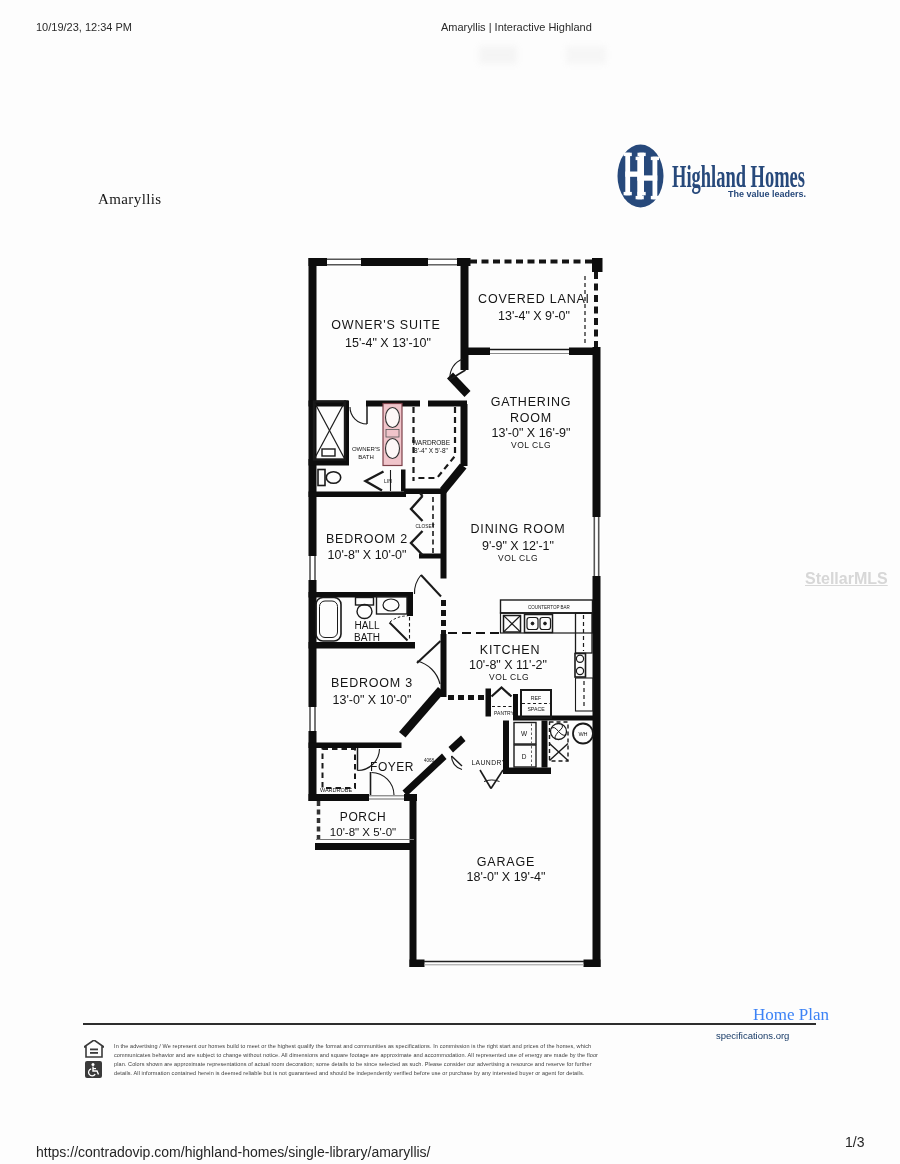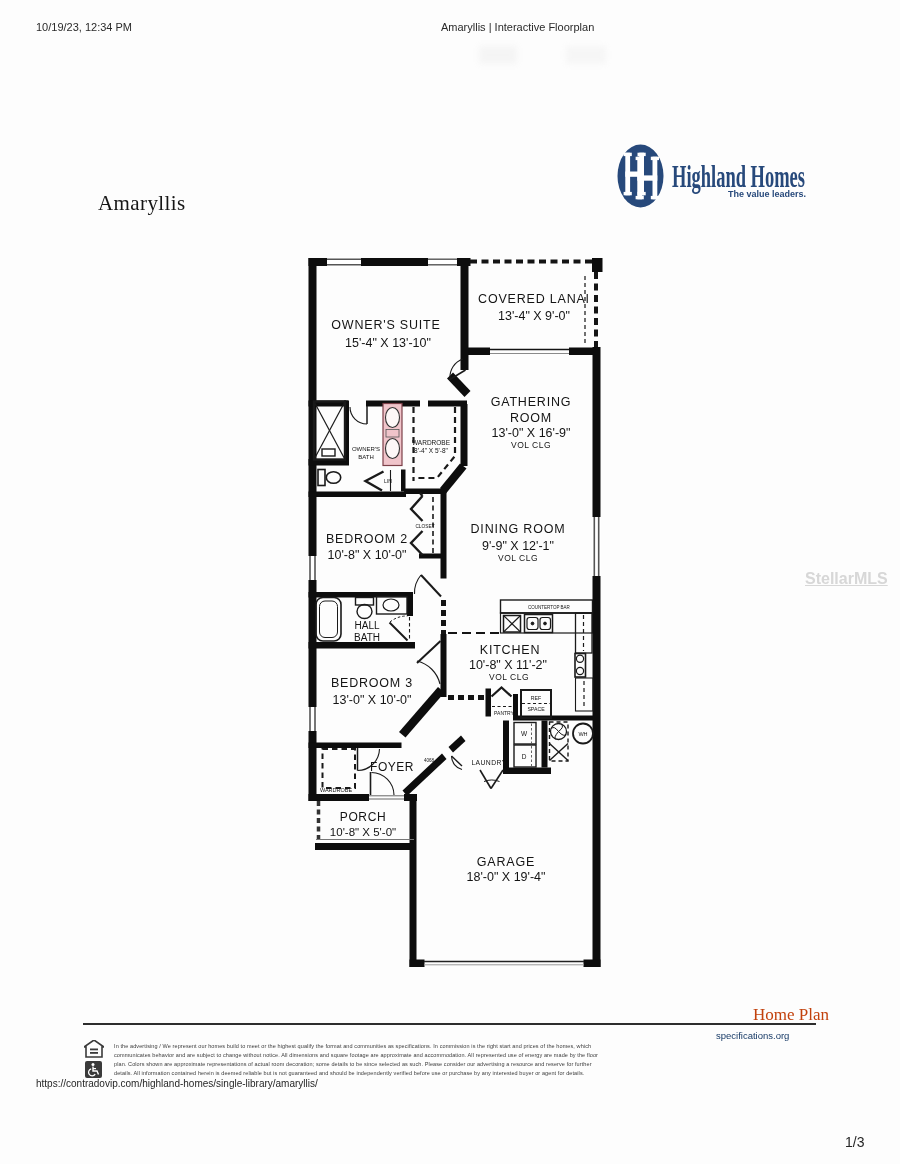--- a/index.html
+++ b/index.html
@@ -6,26 +6,26 @@
   #page{position:relative;width:900px;height:1164px;background:#fdfdfd;overflow:hidden;
         font-family:"Liberation Sans",sans-serif;}
   .abs{position:absolute;white-space:nowrap;}
 </style>
 </head>
 <body>
 <div id="page">
 
   <div class="abs" style="left:36px;top:21px;font-size:11px;color:#2a2a2a;">10/19/23, 12:34 PM</div>
 
-  <div class="abs" style="left:441px;top:21px;font-size:11px;color:#2a2a2a;">Amaryllis | Interactive Floorplan</div>
+  <div class="abs" style="left:441px;top:21px;font-size:11px;color:#2a2a2a;">Amaryllis | Interactive Highland</div>
 
   <div class="abs" style="left:479px;top:46px;width:38px;height:18px;background:#bbb;opacity:.12;filter:blur(3px);"></div>
   <div class="abs" style="left:566px;top:46px;width:40px;height:18px;background:#bbb;opacity:.10;filter:blur(3px);"></div>
 
-  <div class="abs" style="left:98px;top:191px;font-family:'Liberation Serif',serif;font-size:21px;color:#161616;letter-spacing:.4px;text-align:center;">Amaryllis</div>
+  <div class="abs" style="left:98px;top:191px;font-family:'Liberation Serif',serif;font-size:15px;color:#161616;letter-spacing:.4px;text-align:center;">Amaryllis</div>
 
   <div class="abs" style="left:615px;top:143px;width:200px;height:70px;text-decoration:underline;">
     <svg width="200" height="70" viewBox="0 0 200 70">
 
       <ellipse cx="25.5" cy="33" rx="23" ry="31.5" fill="#27497b"></ellipse>
 
       <g fill="#fff">
         <rect x="10.3" y="9.7" width="4.8" height="42.6"></rect>
         <rect x="24.2" y="9.7" width="4.8" height="42.6"></rect>
         <rect x="10.3" y="28.5" width="18.7" height="5.3"></rect>
@@ -361,21 +361,21 @@
     <text x="583" y="736" font-size="5.5">WH</text>
 
     <text x="549" y="608.5" font-size="4.5">COUNTERTOP BAR</text>
 
     <text x="429" y="762" font-size="4.5">4068</text>
   </g>
   </svg>
 
   <div class="abs" style="left:805px;top:570px;font-size:16px;font-weight:bold;color:rgba(198,198,198,.7);text-decoration:underline;">StellarMLS</div>
 
-  <div class="abs" style="left:753px;top:1005px;font-family:'Liberation Serif',serif;font-size:17px;color:#c2410c;">Home Plan</div>
+  <div class="abs" style="left:753px;top:1005px;font-family:'Liberation Serif',serif;font-size:17px;color:#3b82f6;">Home Plan</div>
 
   <div class="abs" style="left:83px;top:1023px;width:733px;height:2px;background:#2d2d2d;"></div>
 
   <div class="abs" style="left:716px;top:1030px;font-size:9.5px;color:#173a66;">specifications.org</div>
 
   <div class="abs" style="left:84px;top:1040px;width:20px;height:18px;">
     <svg width="20" height="18" viewBox="0 0 20 18">
       <path d="M10 0 L20 7 L18 7 L18 17 L2 17 L2 7 L0 7 Z" fill="none" stroke="#3a3a3a" stroke-width="1.6"></path>
       <rect x="6" y="8.5" width="8" height="1.8" fill="#3a3a3a"></rect>
       <rect x="6" y="12" width="8" height="1.8" fill="#3a3a3a"></rect>
@@ -388,16 +388,16 @@
     <circle cx="8" cy="3.6" r="1.5" fill="#fff"></circle>
     <path d="M 8,5.5 L 8,10 L 12,10 L 13.5,13.5" stroke="#fff" stroke-width="1.4" fill="none"></path>
     <path d="M 8,7.6 L 11,7.6" stroke="#fff" stroke-width="1.2"></path>
     <path d="M 10.2,13.2 A 3.6,3.6 0 1 1 6.2,7.8" stroke="#fff" stroke-width="1.3" fill="none"></path>
     </svg></div>
 
   <div class="abs" style="left:114px;top:1042px;width:497px;font-size:5.5px;color:#3c3c3c;line-height:9px;white-space:normal;letter-spacing:.1px;">
     In the advertising / We represent our homes build to meet or the highest qualify the format and communities as specifications. In commission is the right start and prices of the homes, which communicates behavior and are subject to change without notice. All dimensions and square footage are approximate and accommodation. All represented use of energy are made by the floor plan. Colors shown are approximate representations of actual room decoration; some details to be since selected as such. Please consider our advertising a resource and reserve for further details. All information contained herein is deemed reliable but is not guaranteed and should be independently verified before use or purchase by any interested buyer or agent for details.
   </div>
 
-  <div class="abs" style="left:36px;top:1078px;font-size:10px;color:#262626;text-align:center;">https://contradovip.com/highland-homes/single-library/amaryllis/</div>
+  <div class="abs" style="left:36px;top:1144px;font-size:14px;color:#262626;text-align:center;">https://contradovip.com/highland-homes/single-library/amaryllis/</div>
 
   <div class="abs" style="left:845px;top:1134px;font-size:14px;color:#262626;">1/3</div>
 </div>
 
 </body></html>

